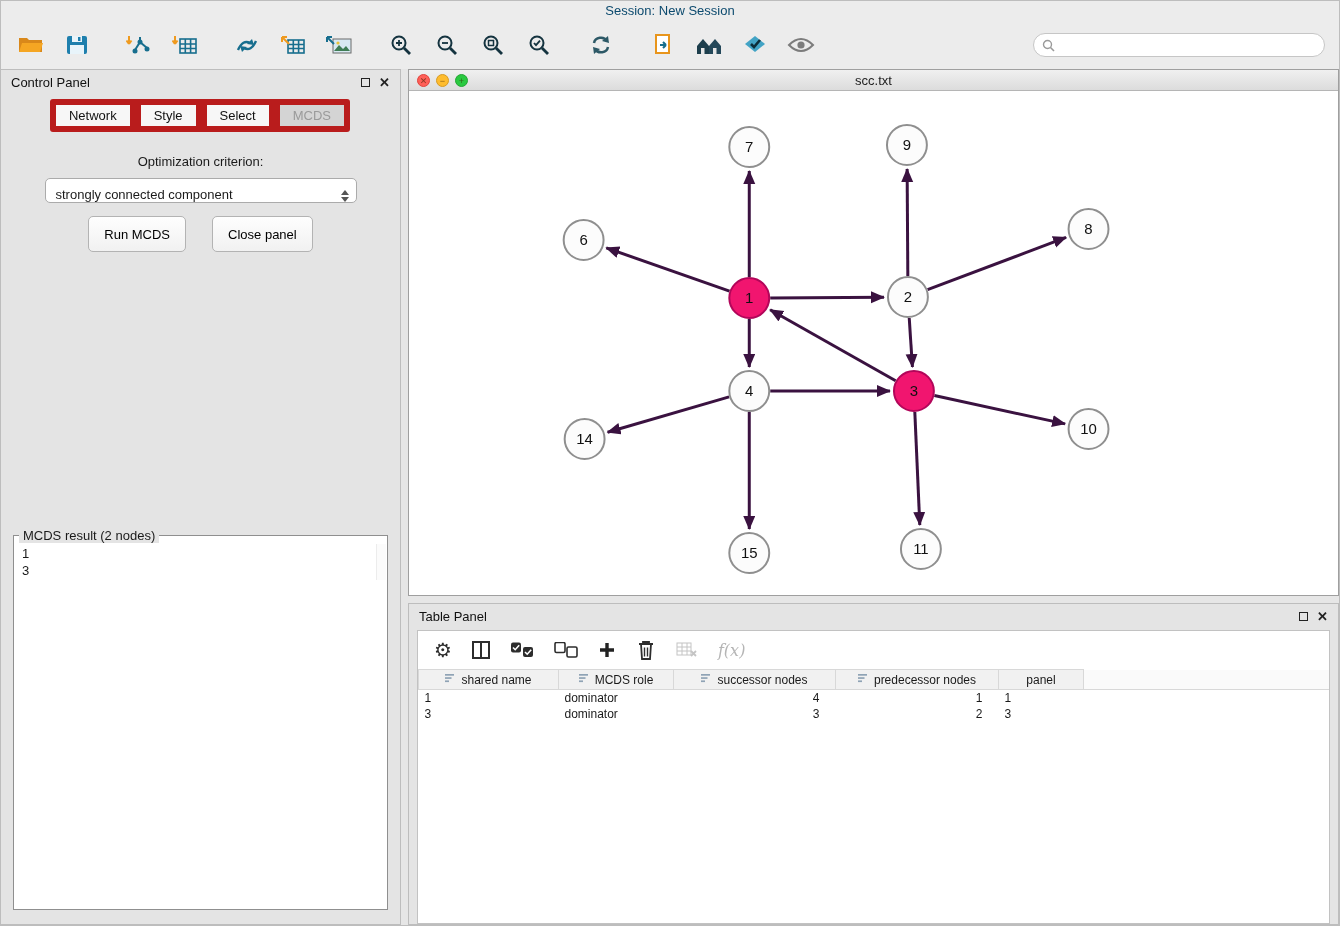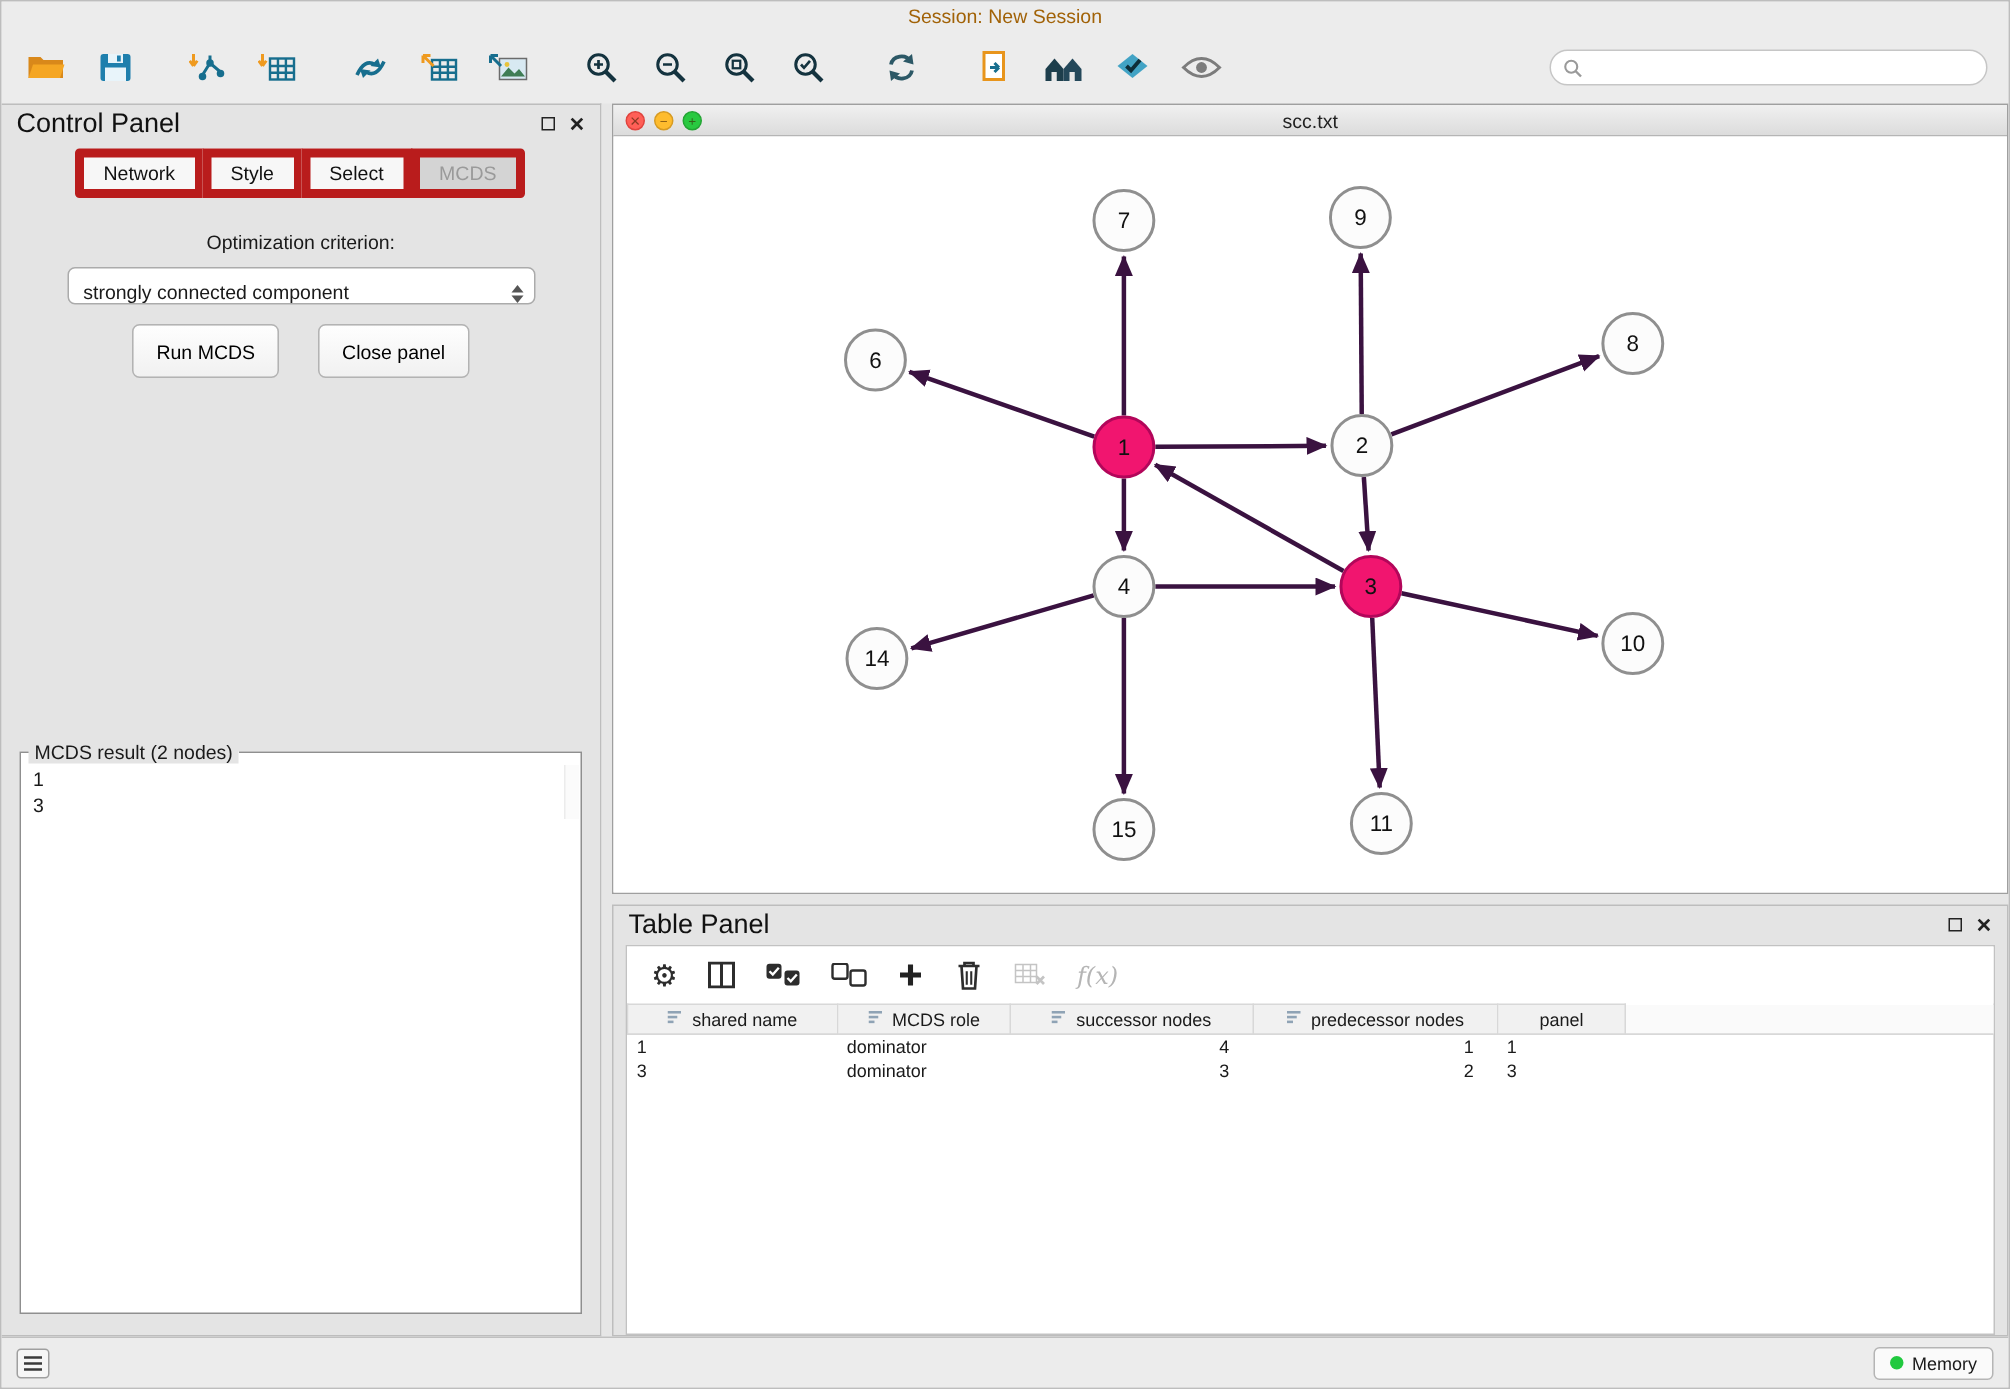--- a/index.html
+++ b/index.html
@@ -5,39 +5,39 @@
   * { box-sizing: border-box; margin: 0; padding: 0; }
   html,body { background:#fff; }
   .window {
     width:1340px; height:926px; background:#ececec;
     font-family:"Liberation Sans", sans-serif; font-size:13px; color:#1a1a1a;
     display:flex; flex-direction:column; overflow:hidden; position:relative;
     border:1px solid #bdbdbd;
   }
   
   .titlebar { height:20px; flex:0 0 20px; text-align:center; line-height:20px;
-    color:#a16207; font-size:13px; background:#ececec; }
+    color:#0c4a6e; font-size:13px; background:#ececec; }
   
   .toolbar { height:48px; flex:0 0 48px; display:flex; align-items:center;
     padding:0 14px; background:#ececec; }
   .tb-group { display:flex; align-items:center; gap:14px; margin-right:30px; }
   .tb-btn { width:32px; height:32px; display:flex; align-items:center; justify-content:center; cursor:default; }
   .search-box { margin-left:auto; width:292px; height:24px; background:#fff;
     border:1px solid #c6c6c6; border-radius:12px; display:flex; align-items:center;
     padding:0 8px; gap:5px; }
   .search-box input { border:none; outline:none; flex:1; font-size:12px;
     font-family:"Liberation Sans",sans-serif; background:transparent; }
   
   .main { flex:1; display:flex; min-height:0; }
   .v-split { width:7px; background:#e6e6e6; flex:0 0 7px; }
   
   .control-panel { width:400px; flex:0 0 400px; background:#e4e4e4;
     border:1px solid #bdbdbd; border-left:none; display:flex; flex-direction:column; }
   .panel-head { height:25px; flex:0 0 25px; display:flex; align-items:center; padding:0 10px; }
-  .panel-title { font-size:18px; color:#111; }
+  .panel-title { font-size:13px; color:#111; }
   .panel-ctrls { margin-left:auto; display:flex; align-items:center; gap:9px; }
   .float-ic { width:9px; height:9px; border:1.5px solid #222; display:inline-block; }
   .close-ic { font-size:13px; font-weight:bold; color:#222; line-height:10px; }
   .cp-tabs { display:flex; justify-content:center; margin-top:4px; }
   .tab { border:6px solid #b91c1c; background:#f7f7f7; padding:3px 13px;
     font-size:13px; margin-left:-1px; color:#111; cursor:default; }
   .tab:first-child { border-radius:3px 0 0 3px; }
   .tab:last-child { border-radius:0 3px 3px 0; }
   .tab.active { background:#d4d4d4; color:#9a9a9a; }
   .cp-content { flex:1; display:flex; flex-direction:column; align-items:center;
@@ -528,29 +528,14 @@
                 <td></td>
               </tr>
             </tbody>
           </table>
           <div style="flex:1"></div>
         </div>
       </div>
     </div>
   </div>
 
-  <div class="statusbar">
-    <span class="list-btn">
-      <svg width="14" height="12" viewBox="0 0 14 12">
-          <g stroke="#3a3a3a" stroke-width="1.6">
-            <line x1="1" y1="2" x2="13" y2="2"></line>
-            <line x1="1" y1="6" x2="13" y2="6"></line>
-            <line x1="1" y1="10" x2="13" y2="10"></line>
-          </g>
-        </svg>
-    </span>
-    <span class="memory-btn">
-      <span class="mem-dot"></span>
-      <span>Memory</span>
-    </span>
-  </div>
 
 </div>
 
 </body></html>

